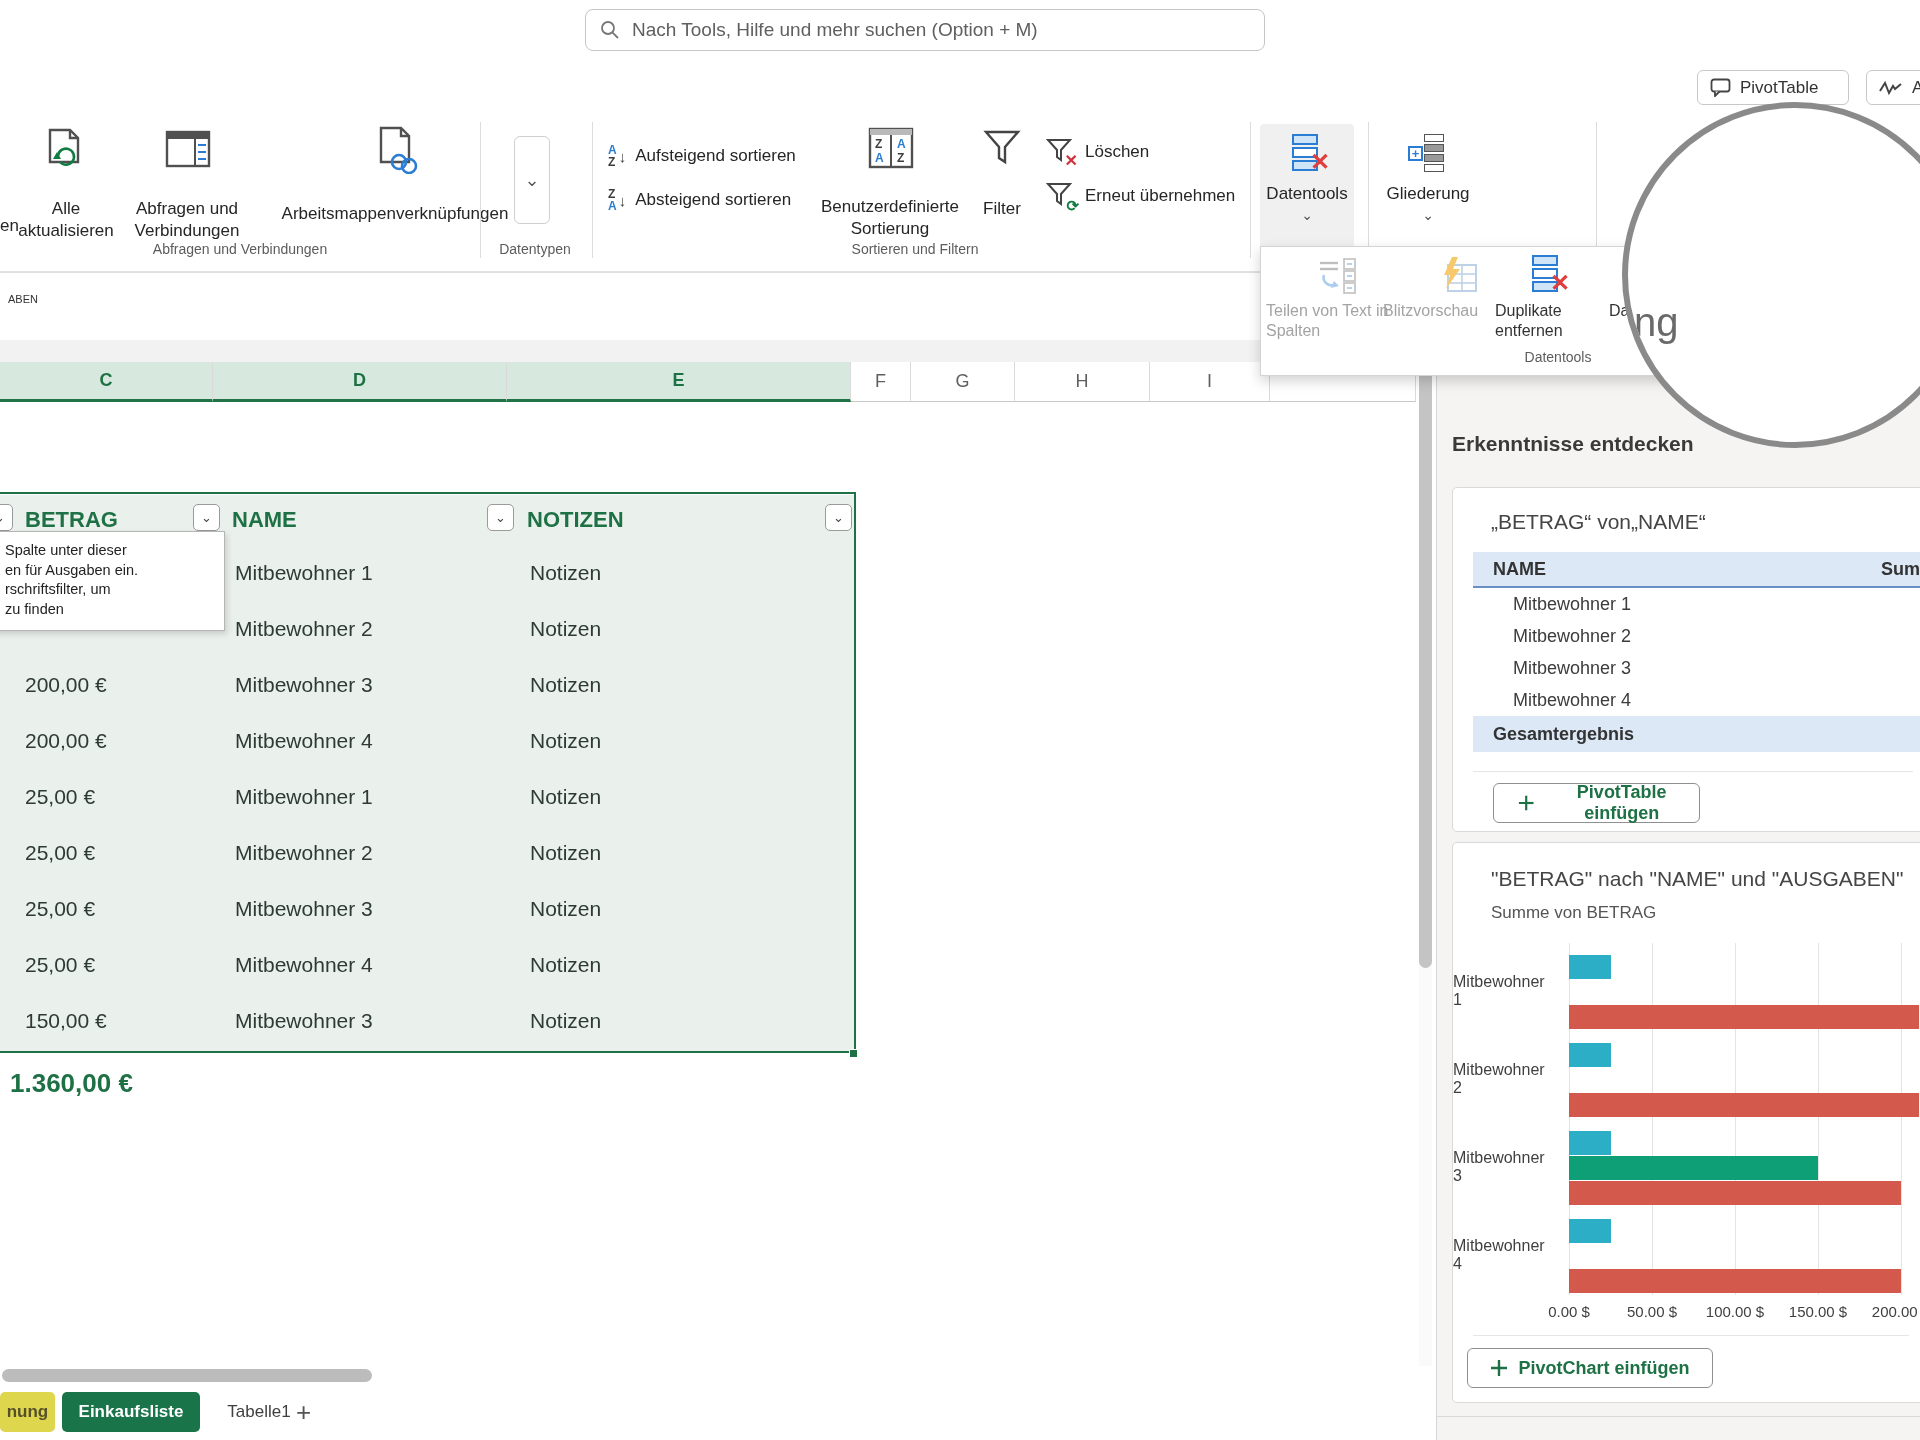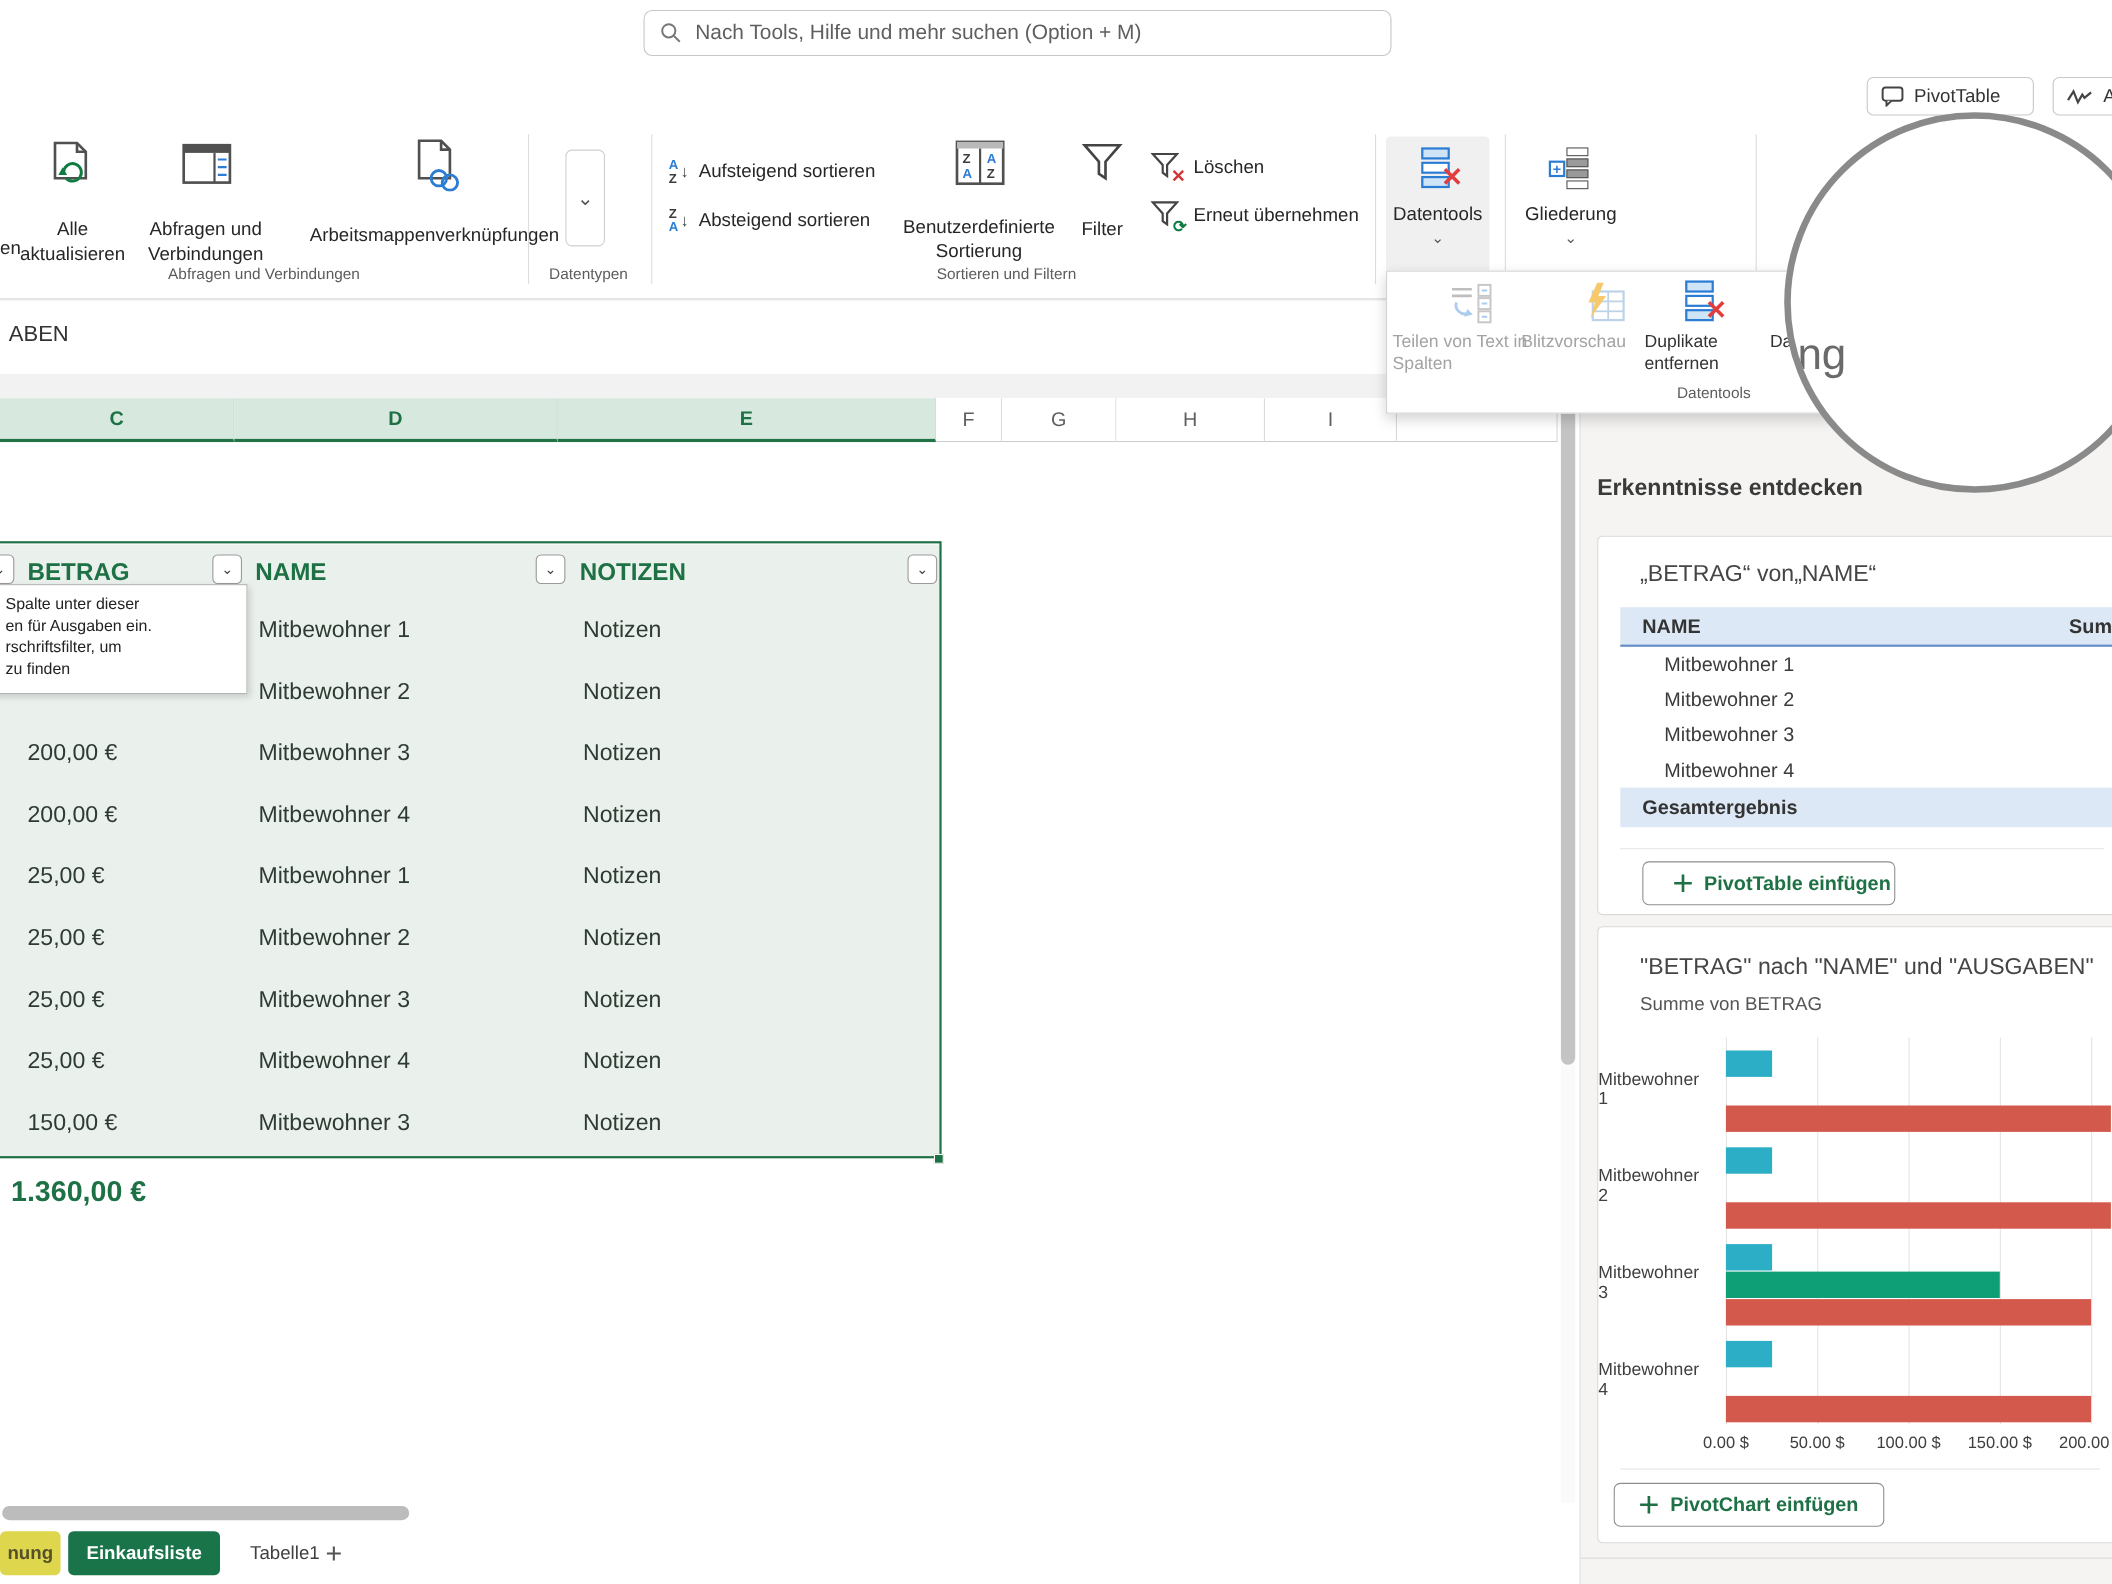--- a/index.html
+++ b/index.html
@@ -56,21 +56,21 @@
 
   
   .magcircle { position:absolute; left:1622px; top:102px; width:346px; height:346px; border:6px solid #8a8a8a;
                border-radius:50%; background:#fff; z-index:30; overflow:hidden; }
   .mag-frag { position:absolute; left:6px; top:192px; font-size:40px; color:#6a6a6a; }
   .mag-btn { position:absolute; left:56px; top:84px; width:226px; height:216px; background:#f1f1f1; border-radius:10px; text-align:center; }
   .mag-btn-label { margin-top:8px; font-size:30px; color:#3d3d3d; }
 
   
   .formula-strip { position:absolute; left:0; top:272px; width:1416px; height:68px; background:#fff; border-top:1px solid #e0e0e0; }
-  .namebox-frag { position:absolute; left:8px; top:20px; font-size:20px; color:#333; }
+  .namebox-frag { position:absolute; left:8px; top:20px; font-size:11px; color:#333; }
   .grayband { position:absolute; left:0; top:340px; width:1416px; height:22px; background:#f2f2f2; }
   .colheaders { position:absolute; left:0; top:362px; width:1416px; height:40px; display:flex; }
   .colcell { height:40px; border-right:1px solid #dadada; border-bottom:1px solid #c8c8c8; display:flex;
              align-items:center; justify-content:center; font-size:18px; color:#5f5f5f; background:#fff; }
   .colcell.sel { background:#d7e9de; color:#1e7145; font-weight:600; border-bottom:3px solid #217346; }
   .gridbg { position:absolute; left:0; top:402px; width:1416px; height:960px; background:#fff; }
 
   .tablebg { position:absolute; left:-6px; top:495px; width:860px; height:556px; background:#eaf0eb; }
   .tableborder { position:absolute; left:-8px; top:492px; width:864px; height:561px; border:2.5px solid #1e7145; z-index:3; }
   .fillhandle { position:absolute; left:849px; top:1049px; width:9px; height:9px; background:#1e7145; border:1px solid #fff; z-index:4; }
@@ -447,21 +447,21 @@
     <div style="position:absolute;left:20px;top:100px;width:456px;" id="pivot-rows">
         <div class="pc-row">Mitbewohner 1</div>
         <div class="pc-row">Mitbewohner 2</div>
         <div class="pc-row">Mitbewohner 3</div>
         <div class="pc-row">Mitbewohner 4</div>
       </div>
     <div class="pc-totalband">
       <span>Gesamtergebnis</span>
     </div>
     <div class="card-divider" style="top:283px;width:440px;"></div>
-    <button class="greenbtn" style="left:40px;top:295px;width:230px;padding-left:24px;">
+    <button class="greenbtn" style="left:40px;top:295px;width:207px;padding-left:24px;">
       <svg width="18" height="18" viewBox="0 0 18 18">
         <line x1="9" y1="1" x2="9" y2="17" stroke="#1e7145" stroke-width="2.4"></line>
           <line x1="1" y1="9" x2="17" y2="9" stroke="#1e7145" stroke-width="2.4"></line>
       </svg>
       <span>PivotTable einfügen</span>
     </button>
   </div>
 
   <div class="card" id="card-chart">
     <div class="cc-title">"BETRAG" nach "NAME" und "AUSGABEN"</div>

